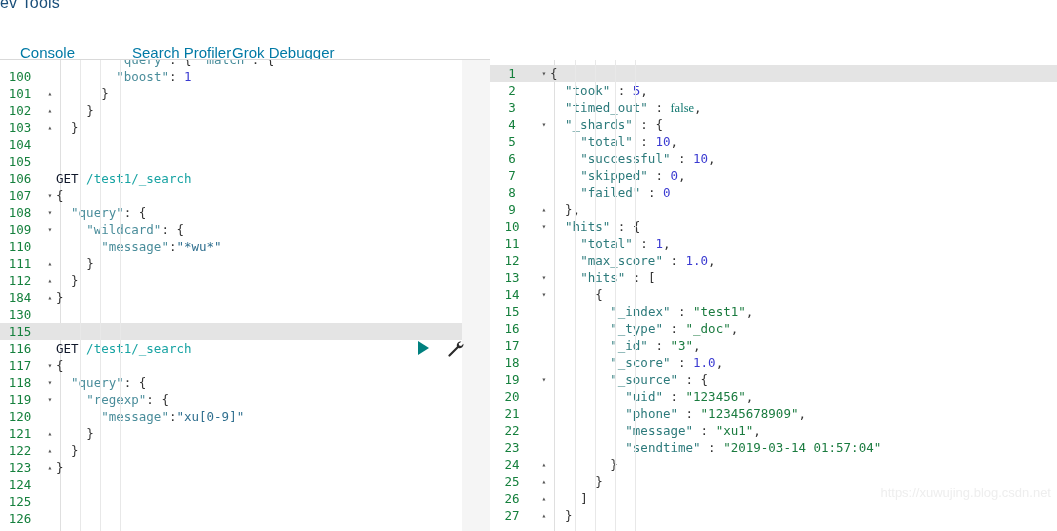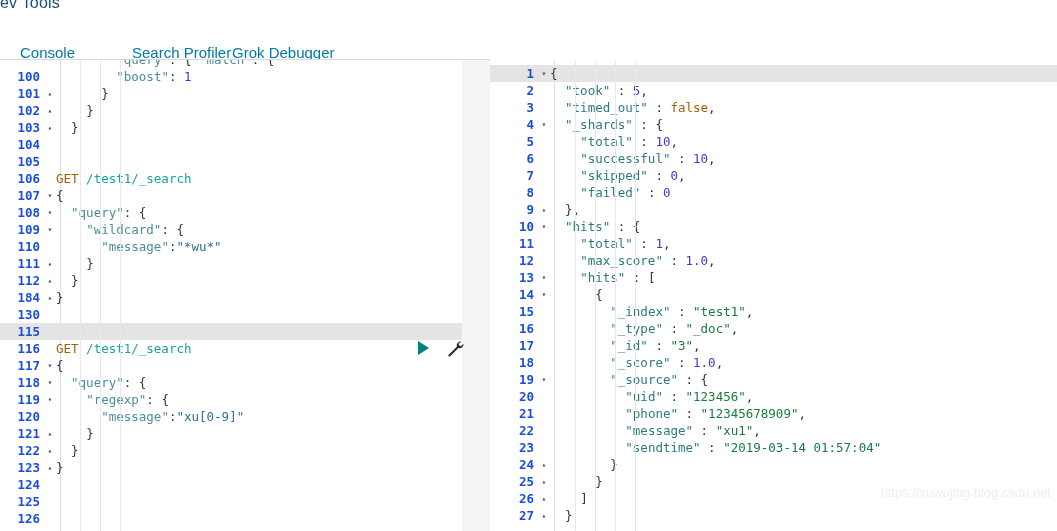--- a/index.html
+++ b/index.html
@@ -55,23 +55,23 @@
     position: absolute; left: 0; top: 0; right: 0; bottom: 0;
     font-family: "DejaVu Sans Mono", "Liberation Mono", monospace;
     font-size: 12.5px;
     line-height: 17px;
   }
 
   .crow { position: relative; height: 17px; white-space: pre; }
   .crow.hl { background: #e4e4e4; }
 
   .gutter {
-    display: inline-block; width: 44px; text-align: right;
-    color: #1d4ed8; padding-right: 4px; vertical-align: top;
-    -webkit-user-select: none; user-select: none; font-weight: bold;
+    display: inline-block; width: 44px; text-align: center;
+    color: #15803d; padding-right: 4px; vertical-align: top;
+    -webkit-user-select: none; user-select: none;
   }
   #response-pane .gutter { width: 48px; }
   .fold {
     display: inline-block; width: 12px; text-align: center;
     color: #555; font-size: 8px; vertical-align: top;
     line-height: 17px;
   }
   .codetext { display: inline-block; vertical-align: top; }
 
   .gutline {
@@ -80,28 +80,28 @@
   }
   #editor-pane .gutline { left: 60px; }
   #response-pane .gutline { left: 64px; }
 
   .indent-guide {
     position: absolute; top: 0; width: 1px; height: 100%;
     background: #e8e8e8;
   }
 
   
-  .k-method  { color: #a16207; text-align: center; }
+  .k-method  { color: #0f172a; text-align: center; }
   .k-url     { color: #17a3a3; }
   .k-key     { color: #4a8d9b; }
   .k-rkey    { color: #2c7a7b; }
   .k-str     { color: #2f6f8f; }
   .k-rstr    { color: #1a7b3f; }
   .k-num     { color: #3a3ad1; }
-  .k-bool    { color: #a16207; }
+  .k-bool    { color: #0f766e; font-family: Liberation Serif, serif; }
   .k-punc    { color: #333; }
 
   
   .actions { position: absolute; left: 418px; top: 279px; width: 60px; height: 20px; }
   .play-btn {
     position: absolute; left: 0; top: 2px;
     width: 0; height: 0; cursor: pointer;
     border-left: 11px solid #00807f;
     border-top: 7px solid transparent;
     border-bottom: 7px solid transparent;

